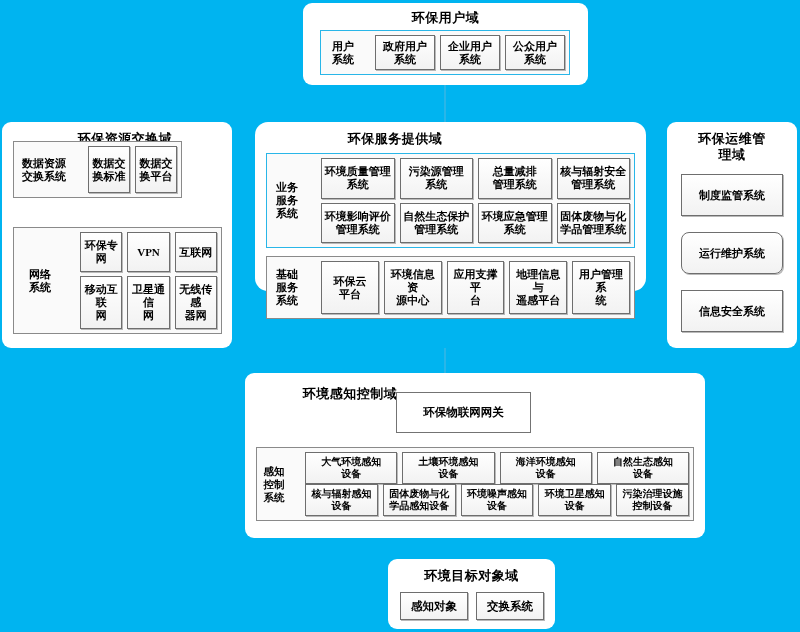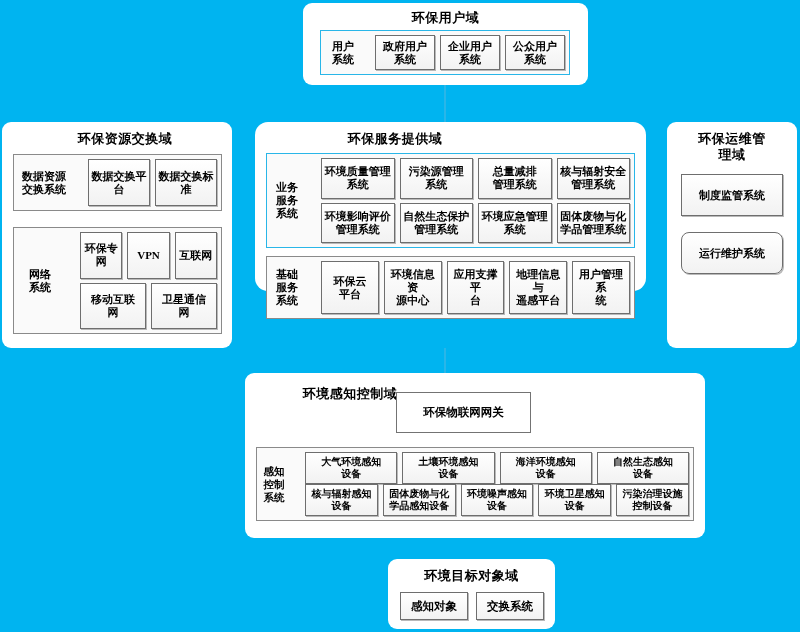--- a/index.html
+++ b/index.html
@@ -93,21 +93,21 @@
   #user-domain{left:303px;top:3px;width:285px;height:82px;}
   #user-domain .panel-title{margin-top:7px;}
   #user-domain .group{left:17px;top:27px;width:250px;height:45px;}
   #user-domain .group-label{width:44px;}
   #user-domain .group-body{padding:4px 4px 4px 0;}
   #user-domain .node{font-size:11px;}
 
   
   #res-domain{left:2px;top:122px;width:230px;height:226px;}
   #res-domain .panel-title{margin-top:9px;padding-left:16px;}
-  #res-domain #res-data-group{left:11px;top:32px;width:209px;height:57px;}
+  #res-domain #res-data-group{left:11px;top:19px;width:169px;height:57px;}
   #res-domain #res-data-group .group-label{width:60px;}
   #res-domain #res-net-group{left:11px;top:105px;width:209px;height:107px;}
   #res-domain #res-net-group .group-label{width:52px;}
 
   
   #svc-domain{left:255px;top:122px;width:391px;height:169px;border-radius:13px;}
   #svc-domain .panel-title{margin-top:9px;}
   #svc-domain #svc-biz-group{left:11px;top:31px;width:369px;height:95px;}
   #svc-domain #svc-biz-group .group-label{width:40px;}
   #svc-domain #svc-base-group{left:11px;top:134px;width:369px;height:63px;}
@@ -178,37 +178,38 @@
     </div>
   </div>
 
   <div class="panel" id="res-domain">
     <div class="panel-title">环保资源交换域</div>
 
     <div class="group" id="res-data-group">
       <div class="group-label">数据资源<br>交换系统</div>
       <div class="group-body">
         <div class="row">
+          <div class="node">数据交换标准</div>
           <div class="node">数据交换平台</div>
-          <div class="node">数据交换标准</div>
         </div>
       </div>
     </div>
 
     <div class="group" id="res-net-group">
       <div class="group-label">网络<br>系统</div>
       <div class="group-body">
         <div class="row">
           <div class="node">环保专网</div>
           <div class="node">VPN</div>
           <div class="node">互联网</div>
         </div>
         <div class="row">
           <div class="node">移动互联<br>网</div>
           <div class="node">卫星通信<br>网</div>
+          <div class="node">无线传感<br>器网</div>
         </div>
       </div>
     </div>
   </div>
 
   <div class="panel" id="svc-domain">
     <div class="panel-title" style="width:280px;margin-top:9px;">环保服务提供域</div>
 
     <div class="group cyan" id="svc-biz-group">
       <div class="group-label">业务<br>服务<br>系统</div>
@@ -239,20 +240,21 @@
           <div class="node">用户管理系<br>统</div>
         </div>
       </div>
     </div>
   </div>
 
   <div class="panel" id="ops-domain">
     <div class="panel-title">环保运维管<br>理域</div>
     <div class="node n0">制度监管系统</div>
     <div class="node n1">运行维护系统</div>
+    <div class="node n2">信息安全系统</div>
   </div>
 
   <div class="panel" id="sense-domain">
     <div class="group" id="sense-group">
       <div class="group-label">感知<br>控制<br>系统</div>
       <div class="group-body" style="gap:0;">
         <div class="row">
           <div class="node">大气环境感知<br>设备</div>
           <div class="node">土壤环境感知<br>设备</div>
           <div class="node">海洋环境感知<br>设备</div>

